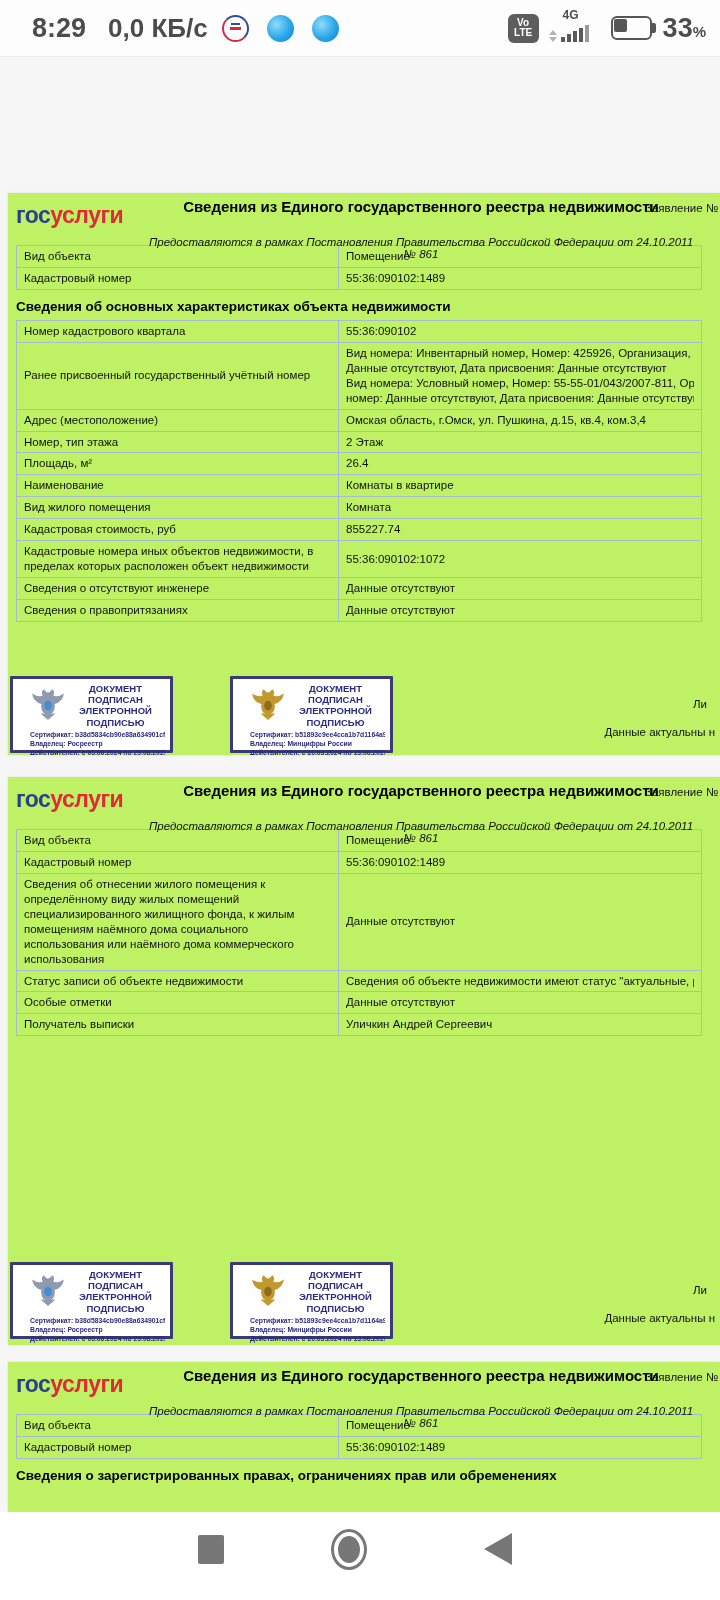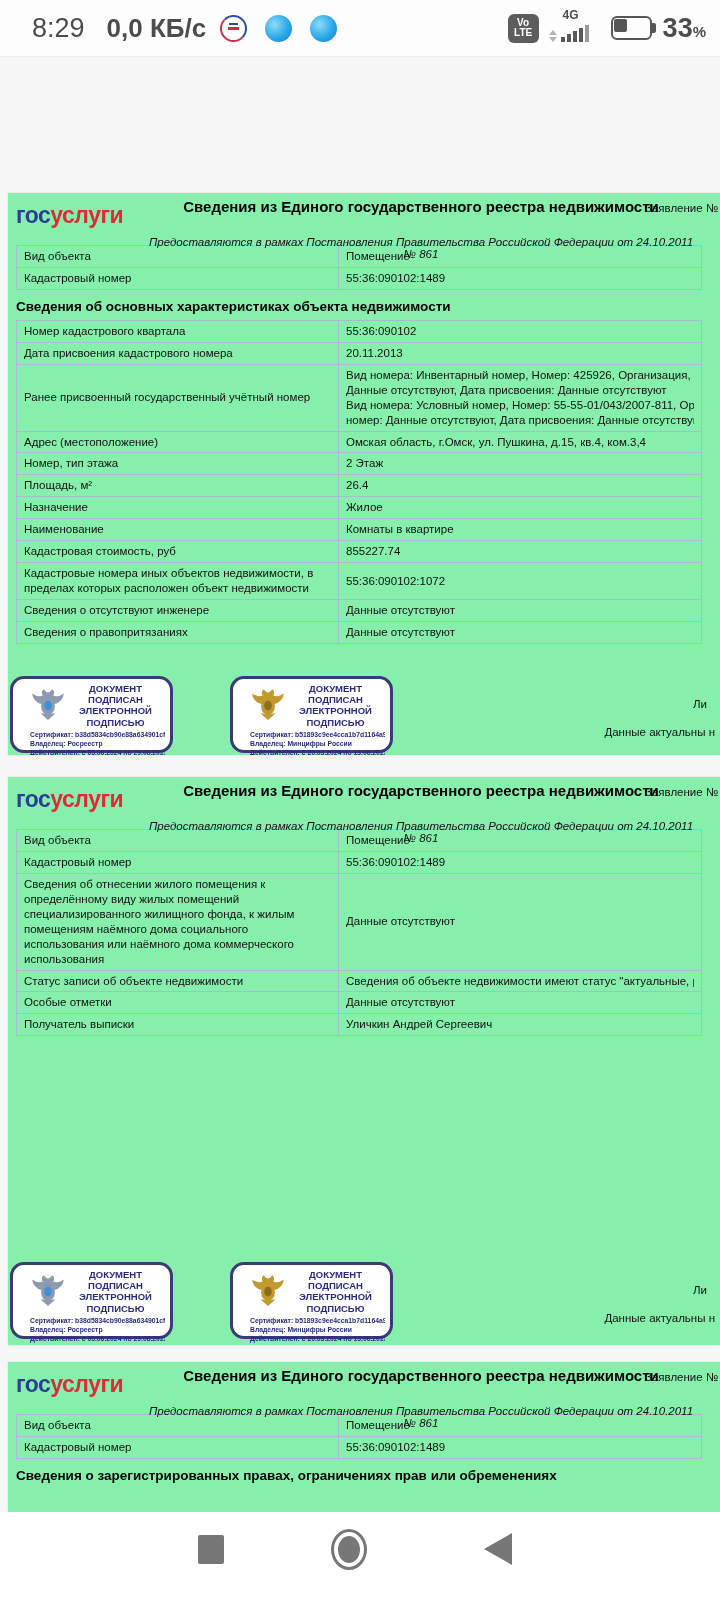--- a/index.html
+++ b/index.html
@@ -9,21 +9,21 @@
     background:#f6f6f6;
     font-family:"Liberation Sans", sans-serif;
     color:#1c1c1c;
   }
   
   .status-bar{
     position:absolute; top:0; left:0; width:720px; height:57px;
     background:#fdfdfd; display:flex; align-items:center; padding:0 14px;
     border-bottom:1px solid #ececec;
   }
-  .sb-time{ font-size:27px; font-weight:400; color:#4c4c4c; margin-left:18px;text-align:center;}
+  .sb-time{ font-size:27px; font-weight:700; color:#4c4c4c; margin-left:18px;text-align:center;}
   .sb-speed{ font-size:26px; font-weight:600; color:#4c4c4c; margin-left:22px;text-align:right;}
   .sb-app{ width:27px; height:27px; border-radius:50%; margin-left:14px; position:relative; background:#fff;}
   .sb-app.gosuslugi{ border:2px solid; border-color:#2d4d9e #2d4d9e #d22d47 #d22d47; }
   .sb-app.gosuslugi::after{ content:""; position:absolute; left:6px; top:10px; width:11px; height:3px; background:#d22d47;}
   .sb-app.gosuslugi::before{ content:""; position:absolute; left:7px; top:6px; width:9px; height:2px; background:#2d4d9e;}
   .sb-app.blue{ background:radial-gradient(circle at 35% 35%, #8fdcf9, #2aa7e8 55%, #0c7fd1); margin-left:18px;}
   .sb-right{ margin-left:auto; display:flex; align-items:center; }
   .volte{ width:31px; height:29px; border-radius:6px; background:#5d5d5d; color:#fff;
     font-size:10px; font-weight:bold; line-height:1.05; text-align:center; padding-top:4px;}
   .signal{ margin-left:10px; width:50px; position:relative; height:36px;}
@@ -38,41 +38,41 @@
   .signal .arrows i.up{ top:0; border-bottom:5px solid #b3b3b3;}
   .signal .arrows i.down{ bottom:0; border-top:5px solid #b3b3b3;}
   .battery{ margin-left:12px; position:relative; width:46px; height:24px;}
   .battery .body{ position:absolute; left:0; top:0; width:41px; height:24px; border:2.5px solid #565656; border-radius:6px;}
   .battery .cap{ position:absolute; right:1px; top:7px; width:4px; height:10px; background:#565656; border-radius:0 2px 2px 0;}
   .battery .fill{ position:absolute; left:3px; top:3px; width:13px; height:13px; background:#565656; border-radius:2px;}
   .sb-pct{ font-size:27px; font-weight:600; color:#4c4c4c; margin-left:6px;}
   .sb-pct small{ font-size:15px; font-weight:600;}
   
   .doc{
-    position:absolute; left:8px; width:712px; background:#86efac; overflow:hidden;
+    position:absolute; left:8px; width:712px; background:#bef264; overflow:hidden;
     box-shadow:0 0 2px rgba(0,0,0,.12);
   }
   .doc-header{ position:relative; height:46px; }
   .logo{ position:absolute; left:8px; top:9px; font-size:23px; font-weight:bold; letter-spacing:-0.5px;}
   .logo .blue{ color:#2c3e8f;} .logo .red{ color:#de2b37;}
   .doc-head-center{ position:absolute; left:140px; right:26px; top:5px; text-align:center;}
   .doc-title{ font-size:15px; font-weight:bold; color:#000;}
   .doc-subtitle{ font-size:11.5px; color:#111; margin-top:21px;font-style:italic;}
   .app-label{ position:absolute; left:637px; top:9px; font-size:11.5px; white-space:nowrap; color:#111;}
   table.reg{ border-collapse:collapse; margin:6px 8px 0 8px; width:686px; table-layout:fixed;padding-left:12px;}
   table.reg td{ border:1px solid #a7bcd4; padding:3px 7px; font-size:11.5px; line-height:1.3;
     vertical-align:middle; color:#111;}
   table.reg td.k{ width:322px;}
   td .val{ overflow:hidden;}
   td .val.nowrap{ white-space:nowrap;}
   td .val.pre{ white-space:pre;}
   .section-title{ font-size:13.5px; font-weight:bold; color:#000; margin:9px 8px 2px 8px;}
   
   .stamp{ position:absolute; width:163px; height:77px; background:#fff;
-    border:3px solid #3a3a78; border-radius:14px; padding:4px 5px 2px 17px;}
+    border:3px solid #3a3a78; border-radius:1px; padding:4px 5px 2px 17px;}
   .stamp-top{ display:flex; align-items:center;}
   .stamp-emblem{ flex:0 0 36px;}
   .stamp-title{ flex:1; text-align:center; font-size:9.5px; font-weight:bold; color:#2a2a80;
     line-height:1.18; white-space:pre-line;}
   .stamp-lines{ margin-top:2px; font-size:6.8px; color:#2a2a80; line-height:1.35; font-weight:bold; white-space:nowrap; overflow:hidden;}
   .margin-note{ position:absolute; font-size:11.5px; color:#111; white-space:nowrap;}
   
   .nav-bar{ position:absolute; left:0; top:1512px; width:720px; height:88px; background:#fff;}
   .nav-square{ position:absolute; left:198px; top:23px; width:26px; height:29px; background:#777; border-radius:2px;}
   .nav-circle{ position:absolute; left:331px; top:17px; width:36px; height:41px; border:3px solid #777; border-radius:50%;}
@@ -145,26 +145,20 @@
   <div class="section-title">Сведения об основных характеристиках объекта недвижимости</div>
   <table class="reg">
     <tbody>
         <tr>
           <td class="k">Номер кадастрового квартала</td>
           <td>
             <div class="val">55:36:090102</div>
           </td>
         </tr>
     <tr>
-          <td class="k">Дата присвоения кадастрового номера</td>
-          <td>
-            <div class="val">20.11.2013</div>
-          </td>
-        </tr>
-    <tr>
           <td class="k">Ранее присвоенный государственный учётный номер</td>
           <td>
             <div class="val pre">Вид номера: Инвентарный номер, Номер: 425926, Организация, присвоившая но
 Данные отсутствуют, Дата присвоения: Данные отсутствуют
 Вид номера: Условный номер, Номер: 55-55-01/043/2007-811, Организация, при
 номер: Данные отсутствуют, Дата присвоения: Данные отсутствуют</div>
           </td>
         </tr>
     <tr>
           <td class="k">Адрес (местоположение)</td>
@@ -178,29 +172,29 @@
             <div class="val">2 Этаж</div>
           </td>
         </tr>
     <tr>
           <td class="k">Площадь, м²</td>
           <td>
             <div class="val">26.4</div>
           </td>
         </tr>
     <tr>
-          <td class="k">Назначение</td>
-          <td>
-            <div class="val">Жилое</div>
-          </td>
-        </tr>
-    <tr>
           <td class="k">Наименование</td>
           <td>
             <div class="val">Комнаты в квартире</div>
+          </td>
+        </tr>
+    <tr>
+          <td class="k">Вид жилого помещения</td>
+          <td>
+            <div class="val">Комната</div>
           </td>
         </tr>
     <tr>
           <td class="k">Кадастровая стоимость, руб</td>
           <td>
             <div class="val">855227.74</div>
           </td>
         </tr>
     <tr>
           <td class="k">Кадастровые номера иных объектов недвижимости, в пределах которых расположен объект недвижимости</td>

